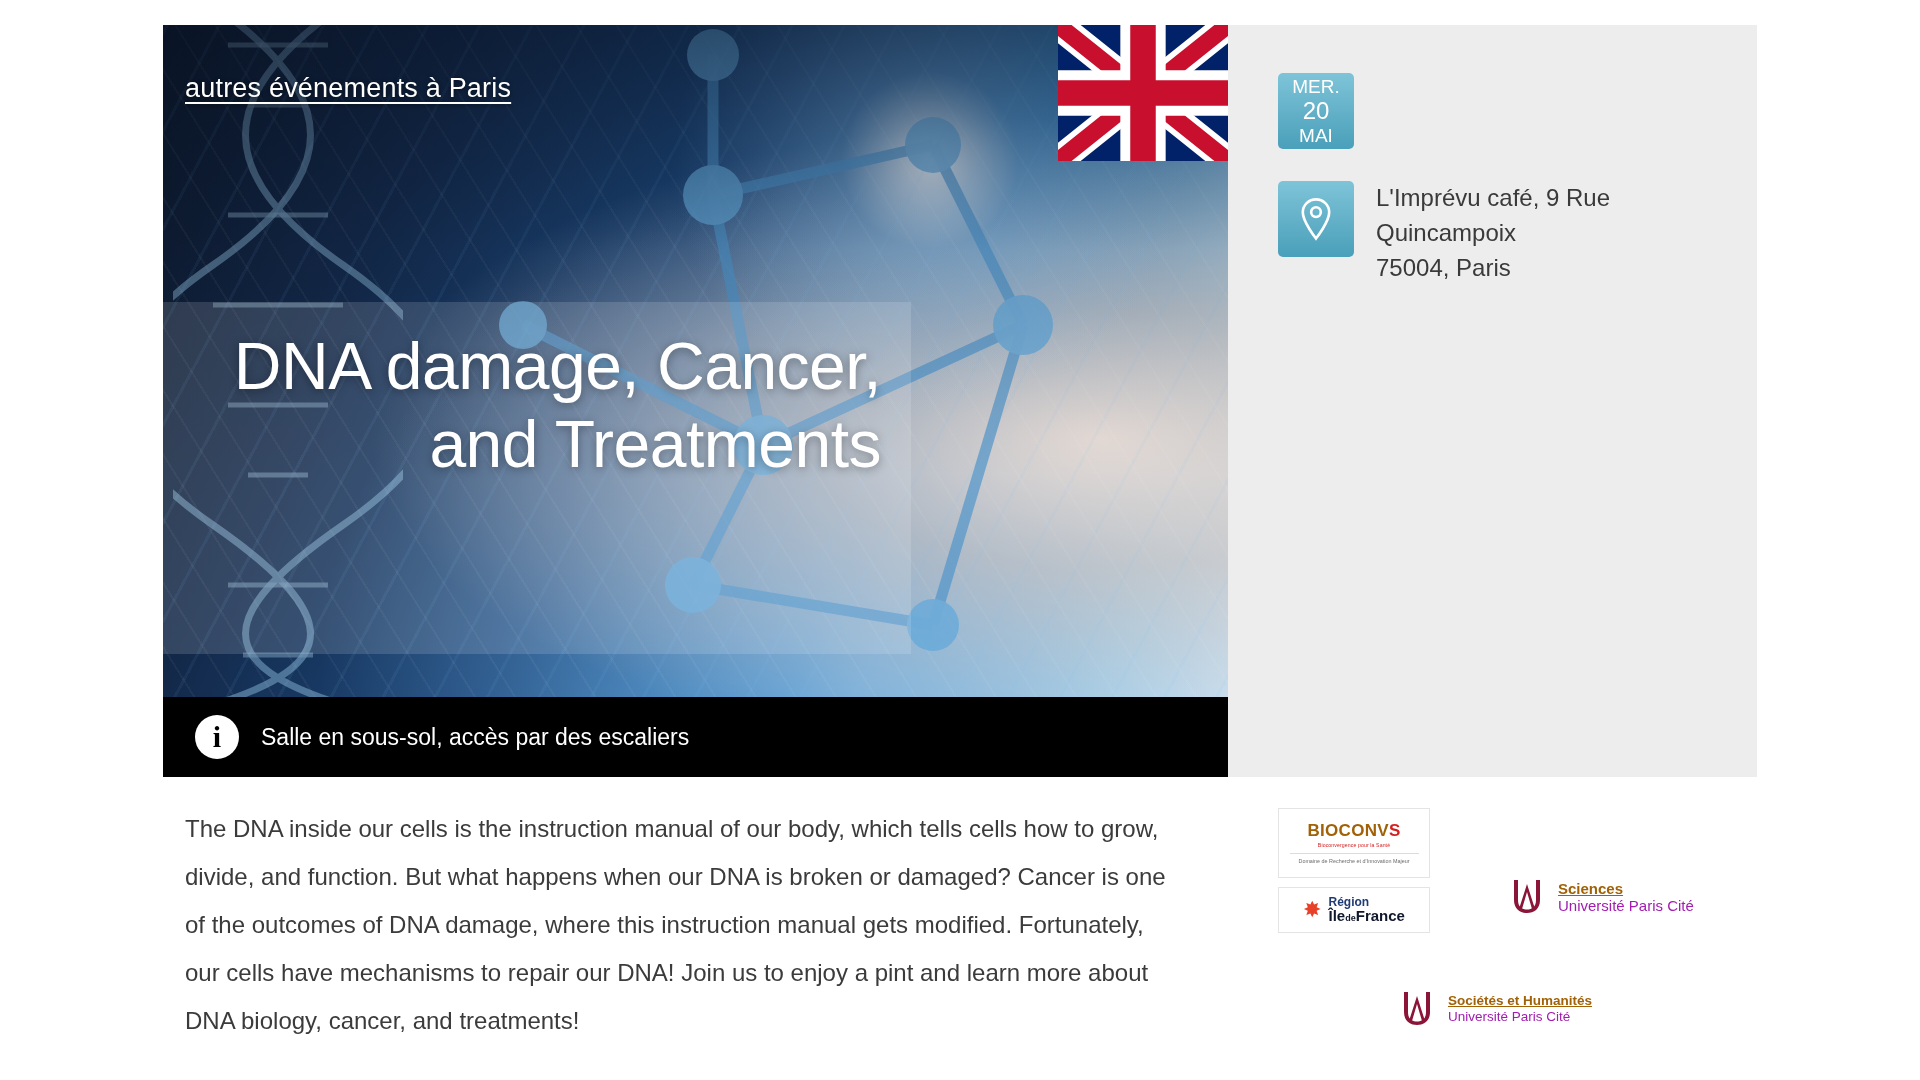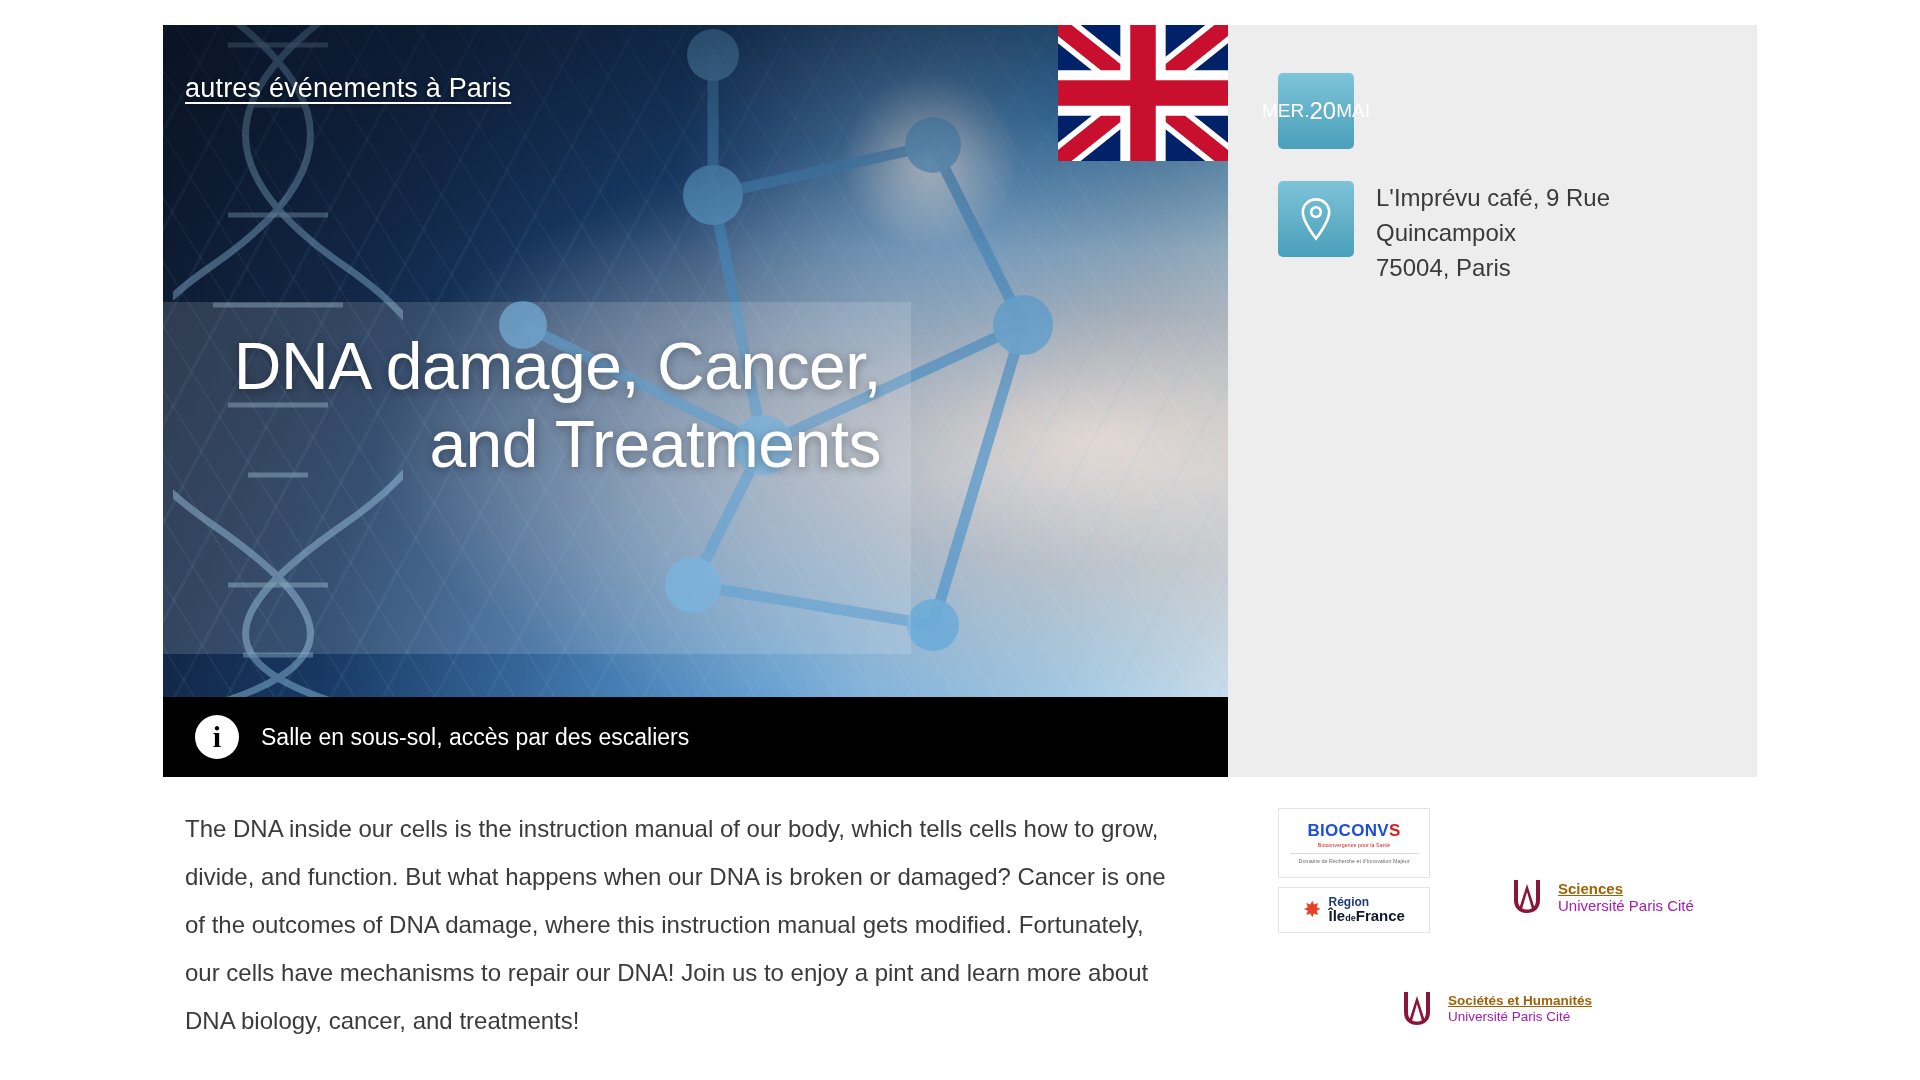--- a/index.html
+++ b/index.html
@@ -90,21 +90,21 @@
     width: 529px; height: 752px;
     background: #ededed;
     padding: 48px 0 0 50px;
   }
   .meta-row { display: flex; align-items: flex-start; gap: 22px; margin-bottom: 32px; }
   .badge {
     flex: 0 0 auto;
     width: 76px; height: 76px; border-radius: 5px;
     background: linear-gradient(180deg, #7ec4d8 0%, #4a9fba 100%);
     color: #ffffff;
-    display: flex; flex-direction: row; align-items: center; justify-content: center;
+    display: flex; flex-direction: column; align-items: center; justify-content: center;
     line-height: 1.14; font-size: 19px;
   }
   .badge .d-day { font-size: 19px; }
   .badge .d-num { font-size: 24px; }
   .badge .d-mon { font-size: 19px; }
   .badge.pin { align-items: center; justify-content: center; }
   .badge.pin svg { width: 38px; height: 44px; }
   .meta-text { color: #3a3a3a; font-size: 24px; line-height: 1.45; max-width: 320px; }
 
   
@@ -116,21 +116,21 @@
 
   
   .logos { position: absolute; left: 1270px; top: 800px; width: 620px; height: 270px; }
   .logo-card {
     position: absolute; background: #ffffff;
     border: 1px solid #e4e4e4;
     display: flex; align-items: center; justify-content: center;
   }
   .logo-bioconv { left: 8px; top: 8px; width: 152px; height: 70px; flex-direction: column; gap: 3px; }
   .bioconv-word { font-size: 17px; font-weight: bold; letter-spacing: .3px; line-height: 1; }
-  .bioconv-word .b-blue { color: #1d4ed8; }
+  .bioconv-word .b-blue { color: #a16207; }
   .bioconv-word .b-red { color: #d32020; }
   .bioconv-sub { font-size: 5.2px; color: #d32020; letter-spacing: .1px; }
   .bioconv-foot { font-size: 5.4px; color: #6d6d6d; border-top: 1px solid #dcdcdc; padding-top: 4px; width: 86%; text-align: center; margin-top: 2px; }
 
   .logo-region { left: 8px; top: 87px; width: 152px; height: 46px; gap: 7px; }
   .region-star { color: #e8412a; font-size: 22px; line-height: 1; }
   .region-txt { line-height: 1.05; }
   .region-l1 { font-size: 12px; color: #1f3b73; font-weight: bold; }
   .region-l2 { font-size: 15px; font-weight: bold; color: #0f172a; }
   .region-l2 .de { font-size: 9px; }

